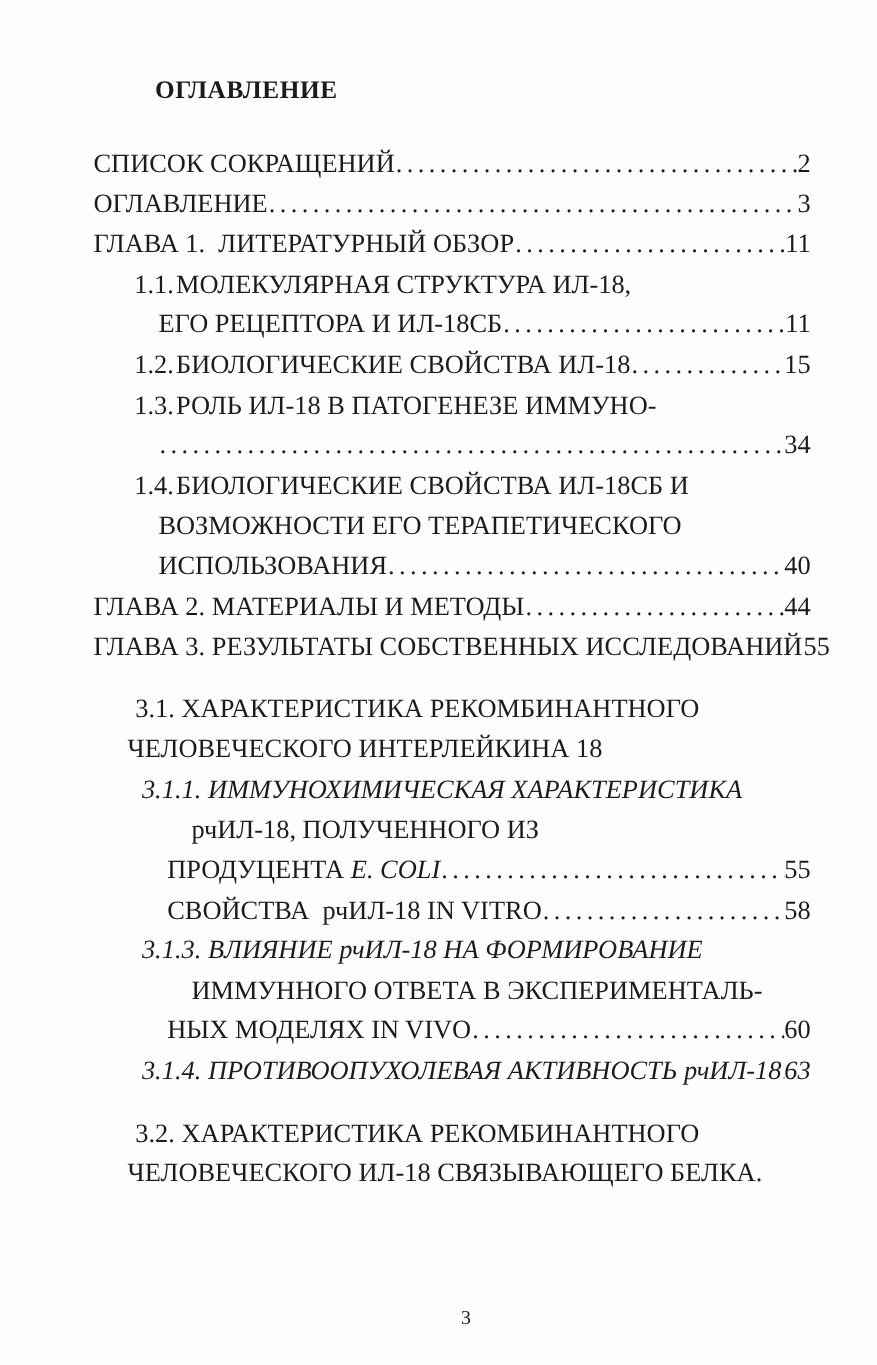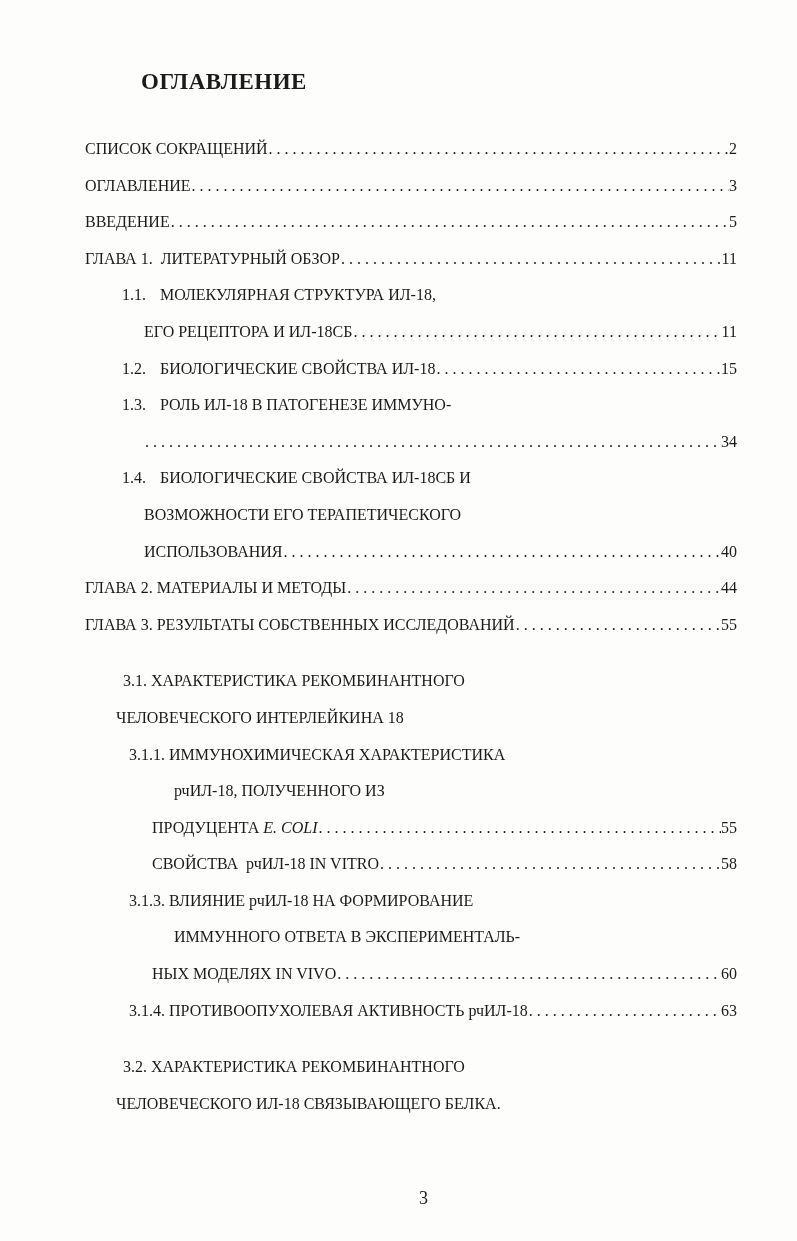--- a/index.html
+++ b/index.html
@@ -31,21 +31,21 @@
     position: absolute;
     left: 85px;
     top: 131px;
     width: 652px;
   }
   .row {
     height: 36.6px;
     line-height: 36.6px;
     display: flex;
     align-items: baseline;
-    font-size: 16px;
+    font-size: 24px;
   }
   .row .num {
     display: inline-block;
     min-width: 38px;
     white-space: pre;
   }
   .row .t { white-space: pre; }
   .row .t.italic { font-style: italic; }
   .row .leader {
     flex: 1 1 auto;
@@ -58,21 +58,21 @@
   .leader::after {
     content: "..................................................................................................................................";
   }
   .row .pg { white-space: pre; }
   
   .chapter  { padding-left: 0; }
   .sub1     { padding-left: 37px; }
   .sub1c    { padding-left: 59px; }
   .sub2     { padding-left: 38px; margin-top: 20px; }
   .sub2c    { padding-left: 31px; }
-  .sub3     { padding-left: 44px; }
+  .sub3     { padding-left: 44px; font-style: italic; }
   .sub3c    { padding-left: 67px; text-align: right; }
   .sub3c2   { padding-left: 89px; }
   .page-footer {
     position: absolute;
     left: 419px;
     top: 1186px;
     font-size: 18px;
     line-height: 24px;
   }
 </style>
@@ -93,27 +93,20 @@
     </div>
       <div class="row chapter">
 
       <span class="t">ОГЛАВЛЕНИЕ</span>
 
       <span class="leader"></span>
       <span class="pg">3</span>
     </div>
       <div class="row chapter">
 
-      <span class="t">ВВЕДЕНИЕ</span>
-
-      <span class="leader"></span>
-      <span class="pg">5</span>
-    </div>
-      <div class="row chapter">
-
       <span class="t">ГЛАВА 1.  ЛИТЕРАТУРНЫЙ ОБЗОР</span>
 
       <span class="leader"></span>
       <span class="pg">11</span>
     </div>
       <div class="row sub1">
       <span class="num">1.1.</span>
       <span class="t">МОЛЕКУЛЯРНАЯ СТРУКТУРА ИЛ-18,</span>
 
     </div>

